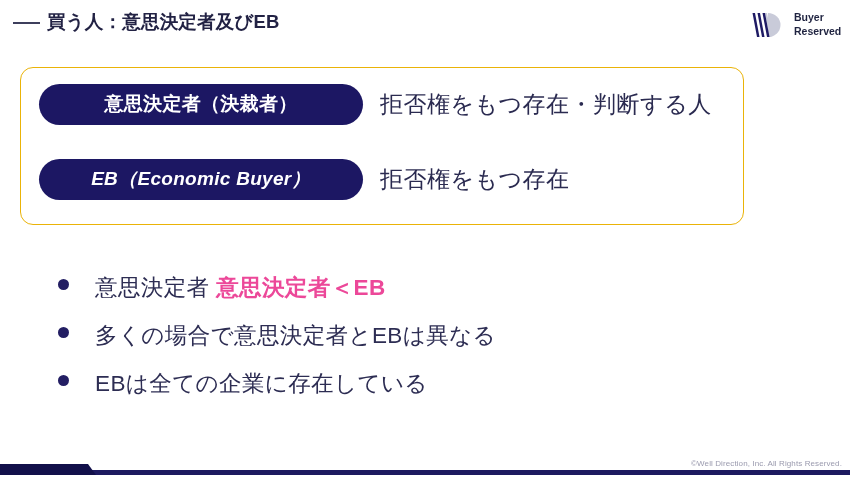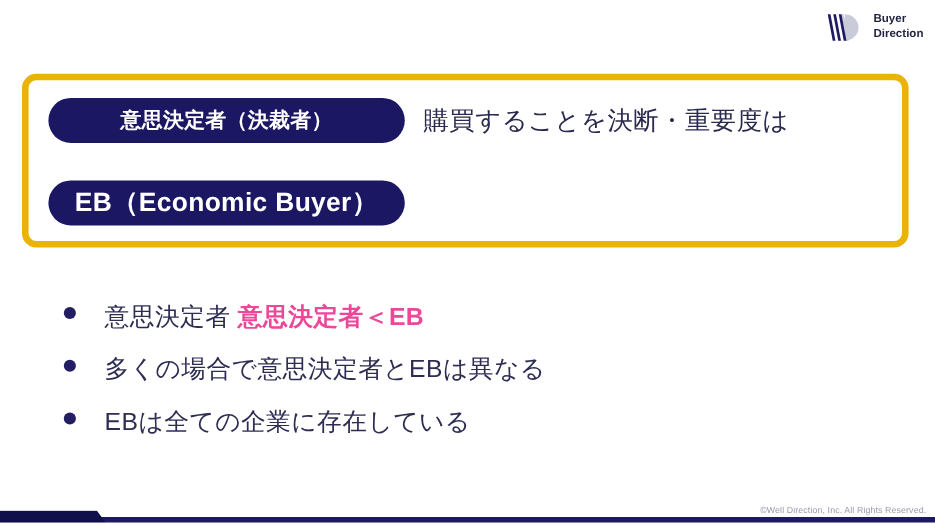--- a/index.html
+++ b/index.html
@@ -69,23 +69,23 @@
     line-height: 13.5px;
     font-weight: bold;
     color: #1f2340;
   }
 
   
   .def-box {
     position: absolute;
     left: 20px;
     top: 67px;
-    width: 806px;
+    width: 724px;
     height: 158px;
-    border: 6px solid #eab308;
+    border: 1px solid #eab308;
     border-radius: 13px;
     box-sizing: border-box;
     background: #ffffff;
   }
   .def-row {
     position: absolute;
     left: 0;
     width: 100%;
     height: 42px;
     display: flex;
@@ -103,21 +103,21 @@
     color: #ffffff;
     display: flex;
     align-items: center;
     justify-content: center;
     font-size: 19px;
     font-weight: bold;
     letter-spacing: 0.3px;
     box-sizing: border-box;
     flex: 0 0 auto;
   }
-  .pill.latin { font-size: 24px; }
+  .pill.latin { font-size: 19px; font-style: italic; }
 
   .def-text {
     margin-left: 17px;
     font-size: 23px;
     color: #2a2a50;
     letter-spacing: 0.5px;
     white-space: nowrap;
   }
 
   
@@ -180,46 +180,51 @@
     color: #9a9aae;
     letter-spacing: 0.1px;
     white-space: nowrap;
   }
 </style>
 </head>
 <body>
 
 <div id="slide">
 
+  <div class="header">
+    <div class="title-dash"></div>
+    <div class="slide-title">買う人：意思決定者及びEB</div>
+  </div>
 
   <div class="logo">
     <div class="logo-mark">
       <svg width="36" height="27" viewBox="0 0 36 27" xmlns="http://www.w3.org/2000/svg">
         <path d="M13 1 L17.5 25 L19.5 25 L15 1 Z" fill="#c9cbd9"></path>
         <path d="M16 1 A12.5 12 0 0 1 16 25 L16 1 Z" fill="#c9cbd9"></path>
         <path d="M0.5 1 L5 25 L7.5 25 L3 1 Z" fill="#1e1a64"></path>
         <path d="M5.5 1 L10 25 L12.5 25 L8 1 Z" fill="#1e1a64"></path>
         <path d="M10.5 1 L15 25 L17.5 25 L13 1 Z" fill="#1e1a64"></path>
       </svg>
     </div>
     <div class="logo-text">
       <div>Buyer</div>
-      <div>Direction</div>
+      <div>Reserved</div>
     </div>
   </div>
 
   <div class="def-box">
 
     <div class="def-row row-1">
       <div class="pill">意思決定者（決裁者）</div>
-      <div class="def-text">購買することを決断・重要度は</div>
+      <div class="def-text">拒否権をもつ存在・判断する人</div>
     </div>
 
     <div class="def-row row-2">
       <div class="pill latin">EB（Economic Buyer）</div>
+      <div class="def-text">拒否権をもつ存在</div>
     </div>
 
   </div>
 
   <div class="bullets">
 
     <div class="bullet-item">
       <span class="bullet-dot"></span>
       <span class="bullet-text"><span>意思決定者 </span><span class="em">意思決定者＜EB</span></span>
     </div>

